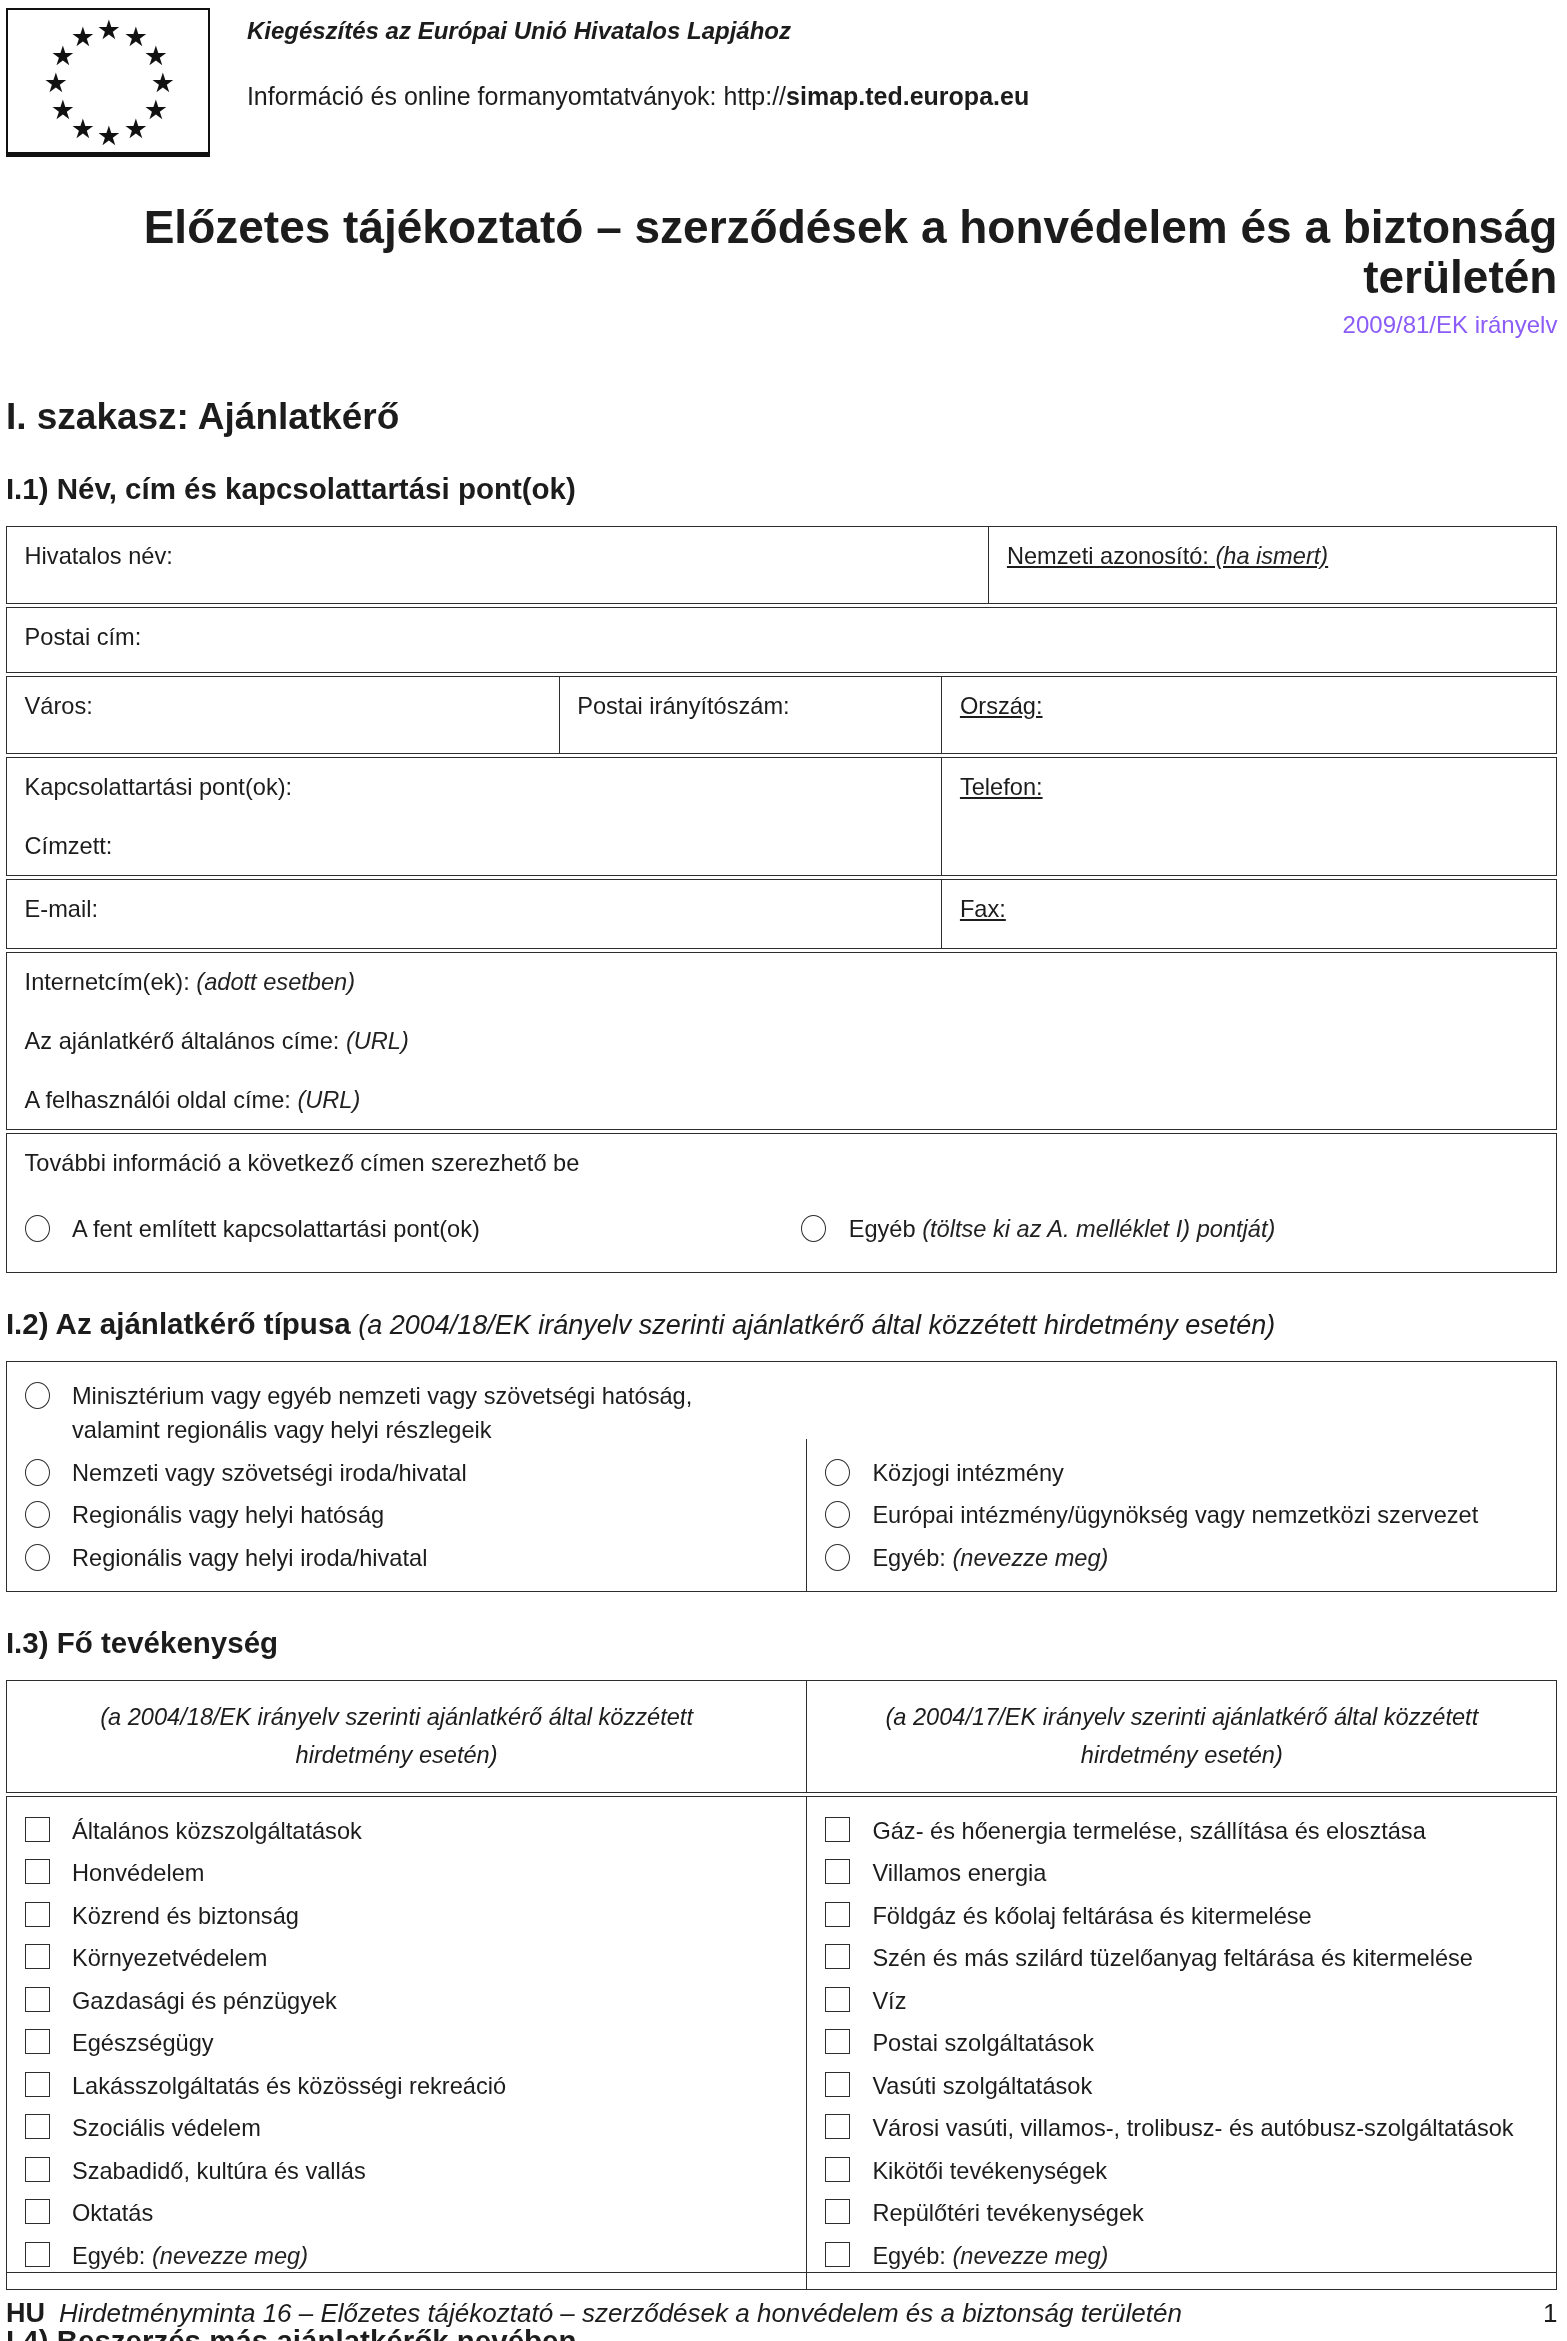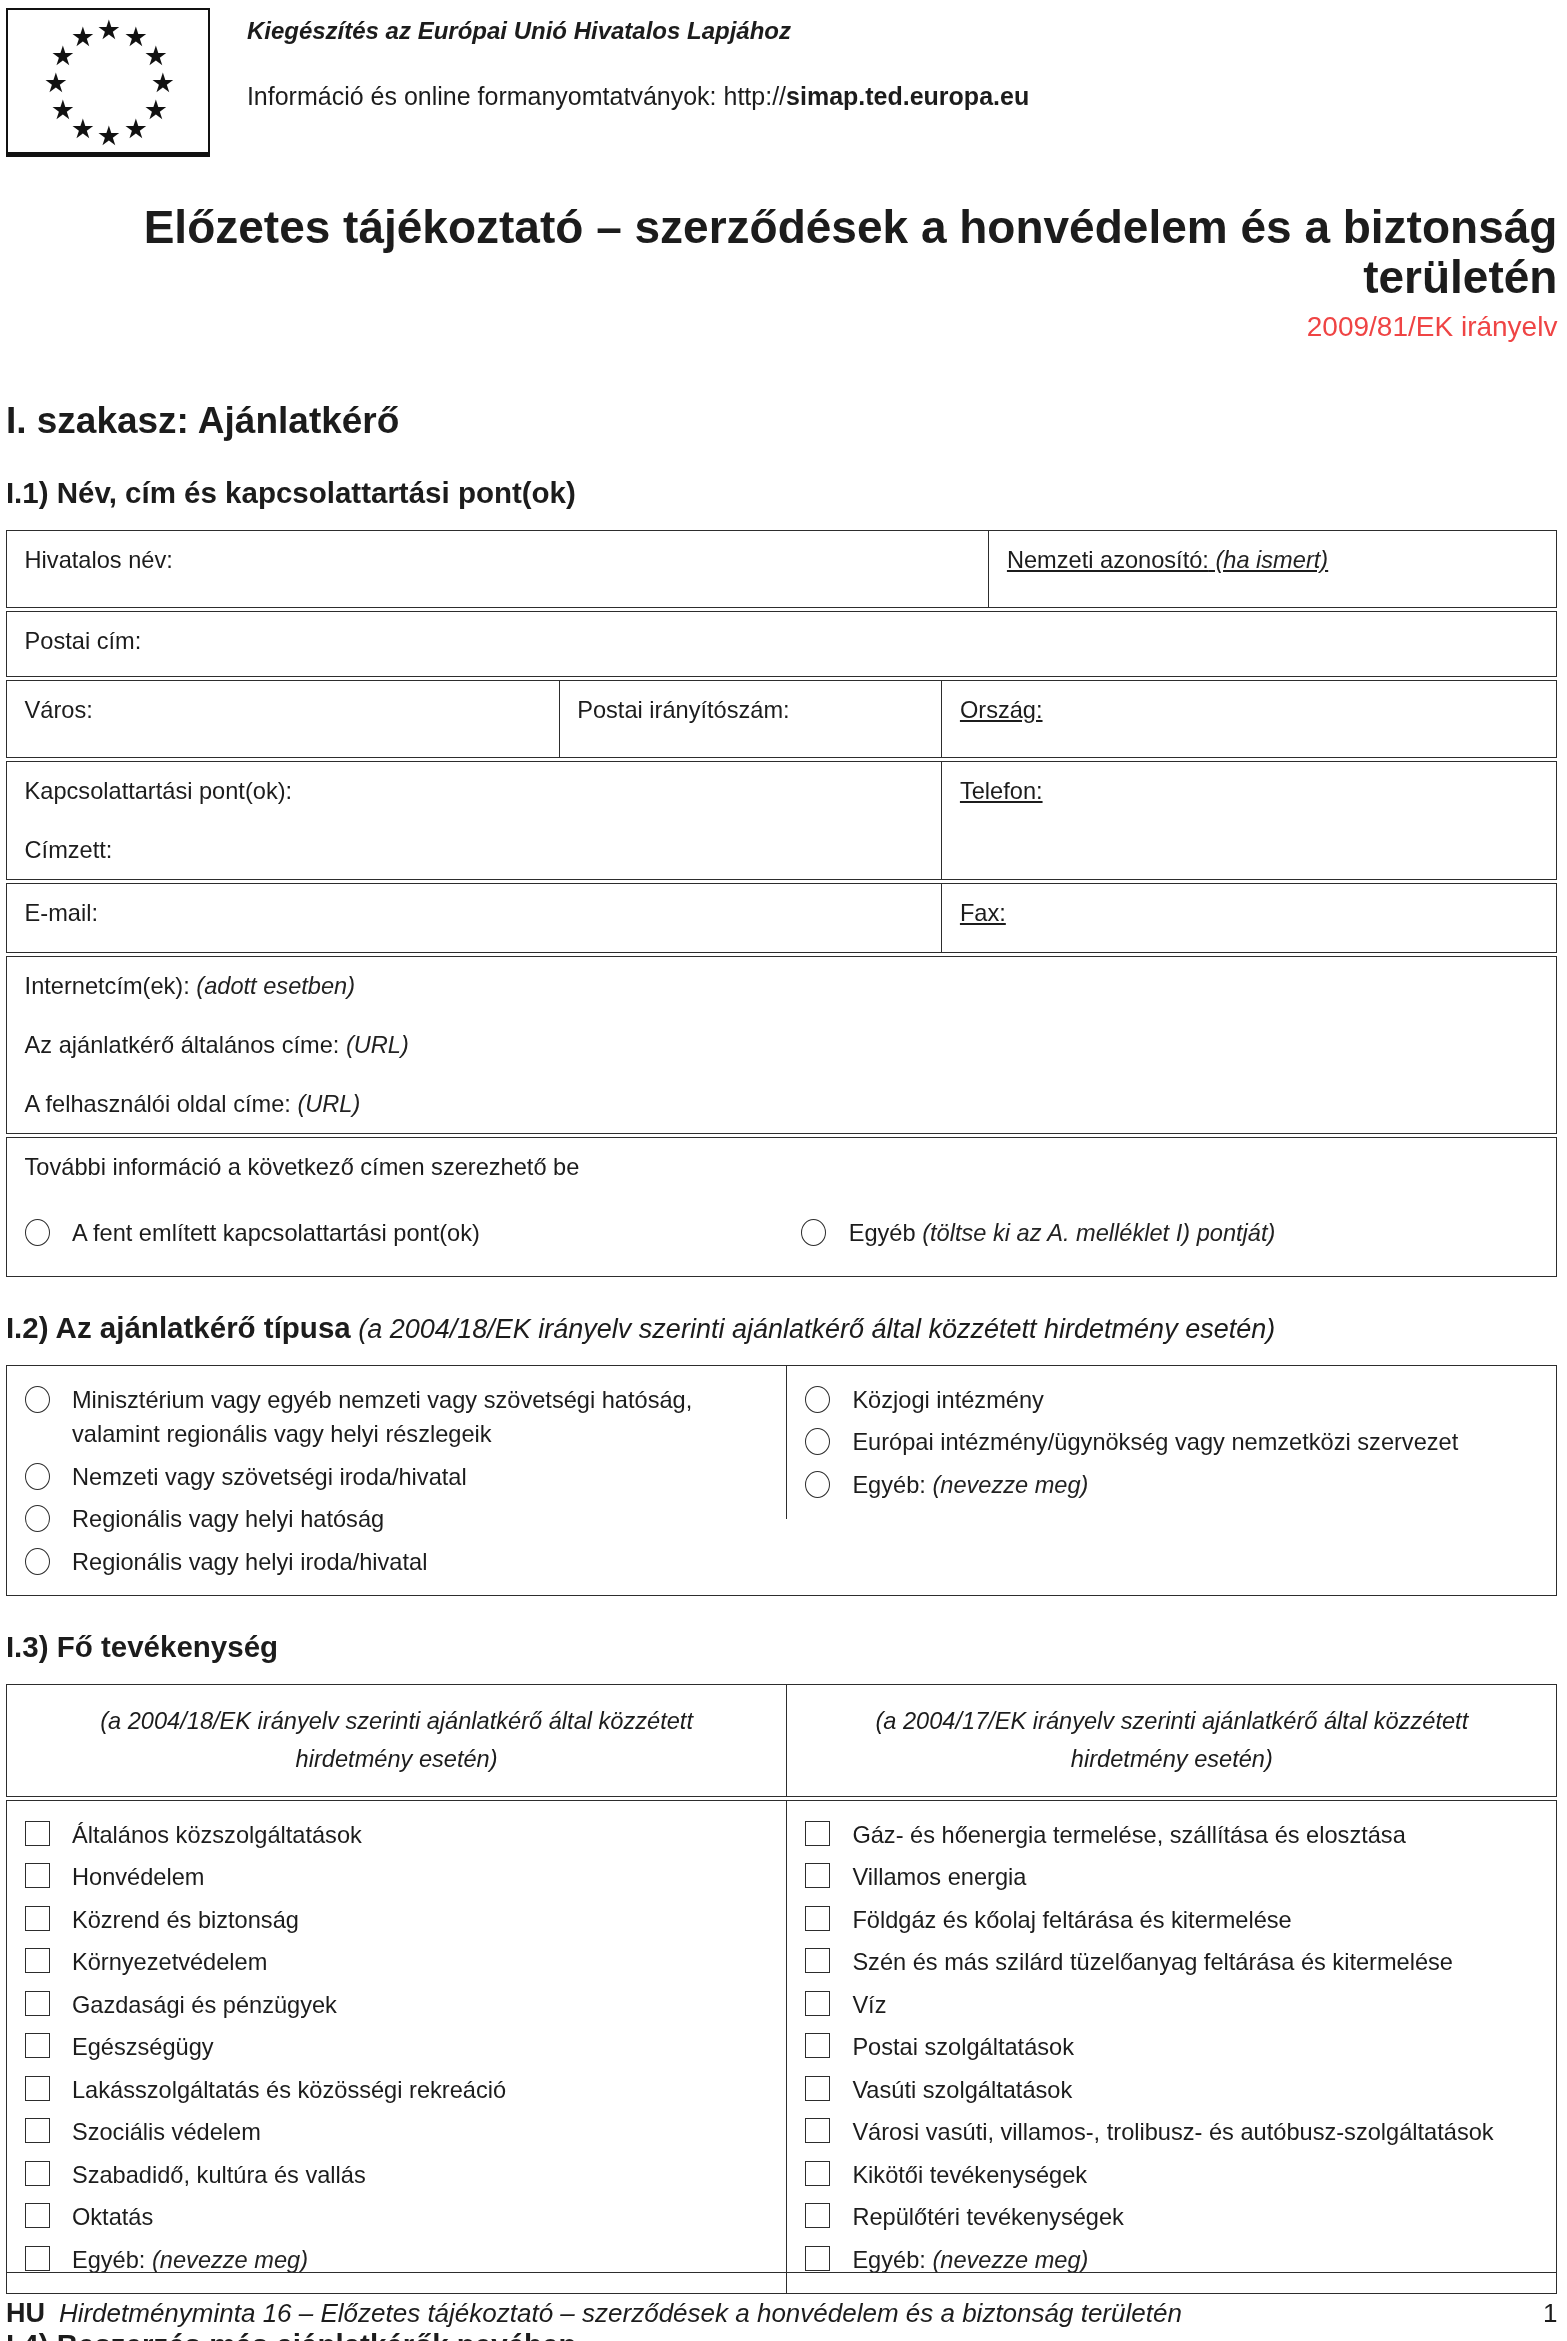--- a/index.html
+++ b/index.html
@@ -39,23 +39,23 @@
   
   .notice-title {
     margin-top: 46px;
     text-align: right;
     font-size: 46px;
     font-weight: bold;
     line-height: 1.08;
   }
   .notice-directive {
     text-align: right;
-    font-size: 28px;
+    font-size: 24px;
     margin-top: 8.3px;
-    color:#ef4444;
+    color:#8b5cf6;
   }
 
   
   .h-section { font-size: 37px; font-weight: bold; margin-top: 57px; }
   .h-sub { font-size: 29.5px; font-weight: bold; margin-top: 34px; margin-bottom: 20px; }
   .h-sub .h-note { font-weight: normal; font-style: italic; font-size: 27px; }
 
   
   .box {
     border: 1.8px solid #2d2d2d;
@@ -93,21 +93,21 @@
     margin-right: 22.4px;
     margin-top: 3px;
     background:#fff;
   }
   .radio { border-radius: 50%; height: 27px; }
   .opt-text { font-size: 23.6px; line-height: 1.45; }
 
   .further-options { display:flex; margin-top: 33px; }
   .further-options .opt:first-child { flex: 0 0 51.3%; padding-right: 17.7px; }
 
-  .two-col { display:flex; align-items:flex-start; }
+  .two-col { display:flex; align-items:flex-end;gap:20px; }
   .col-half { flex: 0 0 50.3%; padding: 16.5px 17.7px; }
   .col-half + .col-half { border-left: 1.8px solid #2d2d2d; flex: 1 1 auto; }
 
   .col-header {
     font-style: italic;
     font-size: 23.6px;
     text-align: center;
     line-height: 1.6;
     padding: 17.7px 71px;
   }

